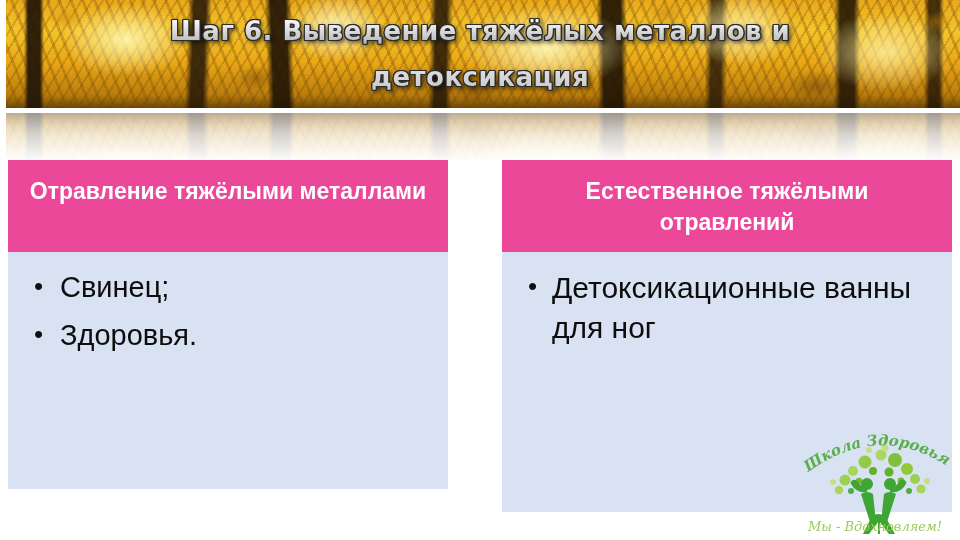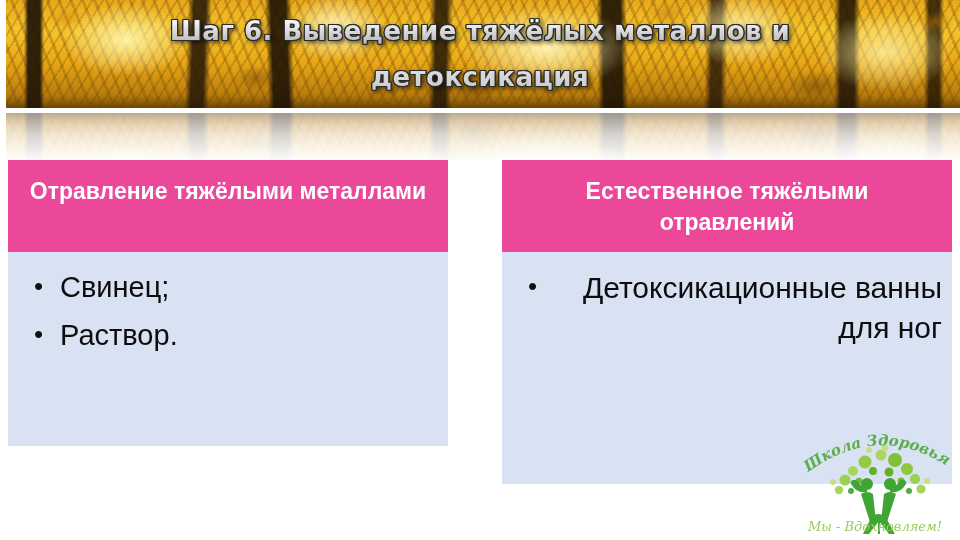--- a/index.html
+++ b/index.html
@@ -136,22 +136,22 @@
     text-align: center;
     padding: 16px 14px 15px 14px;
     box-sizing: border-box;
     height: 92px;
   }
   .panel-body {
     background: #d9e2f3;
     box-sizing: border-box;
     padding: 16px 10px 14px 10px;
   }
-  #panel-left  .panel-body { height: 194px; }
-  #panel-right .panel-body { height: 232px; text-align: right; }
+  #panel-left  .panel-body { height: 237px; }
+  #panel-right .panel-body { height: 260px; }
 
   .bullet-list {
     margin: 0;
     padding: 0;
     list-style: none;
   }
   .bullet-list li {
     position: relative;
     padding-left: 42px;
     color: #0d0d0d;
@@ -200,21 +200,21 @@
   <span>Шаг 6. Выведение тяжёлых металлов и</span>
   <br>
   <span>детоксикация</span>
 </div>
 
 <div class="panel" id="panel-left">
   <div class="panel-header">Отравление тяжёлыми металлами</div>
   <div class="panel-body">
     <ul class="bullet-list">
       <li>Свинец;</li>
-      <li>Раствор.</li>
+      <li>Здоровья.</li>
     </ul>
   </div>
 </div>
 
 <div class="panel" id="panel-right">
   <div class="panel-header">Естественное тяжёлыми отравлений</div>
   <div class="panel-body">
     <ul class="bullet-list">
       <li>Детоксикационные ванны для ног</li>
     </ul>

